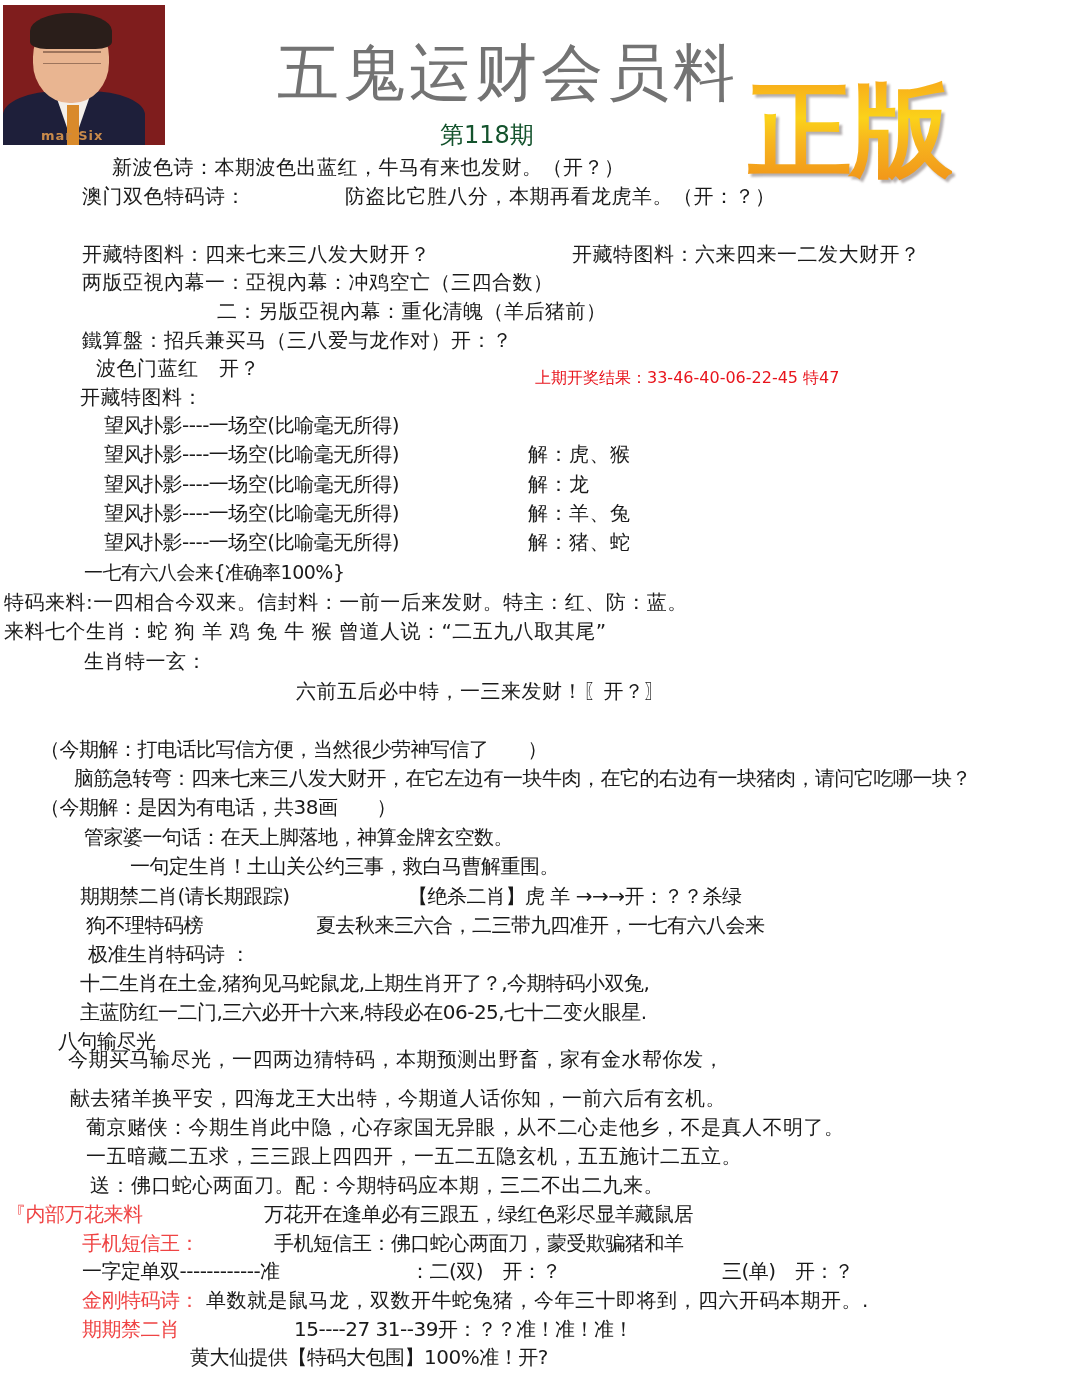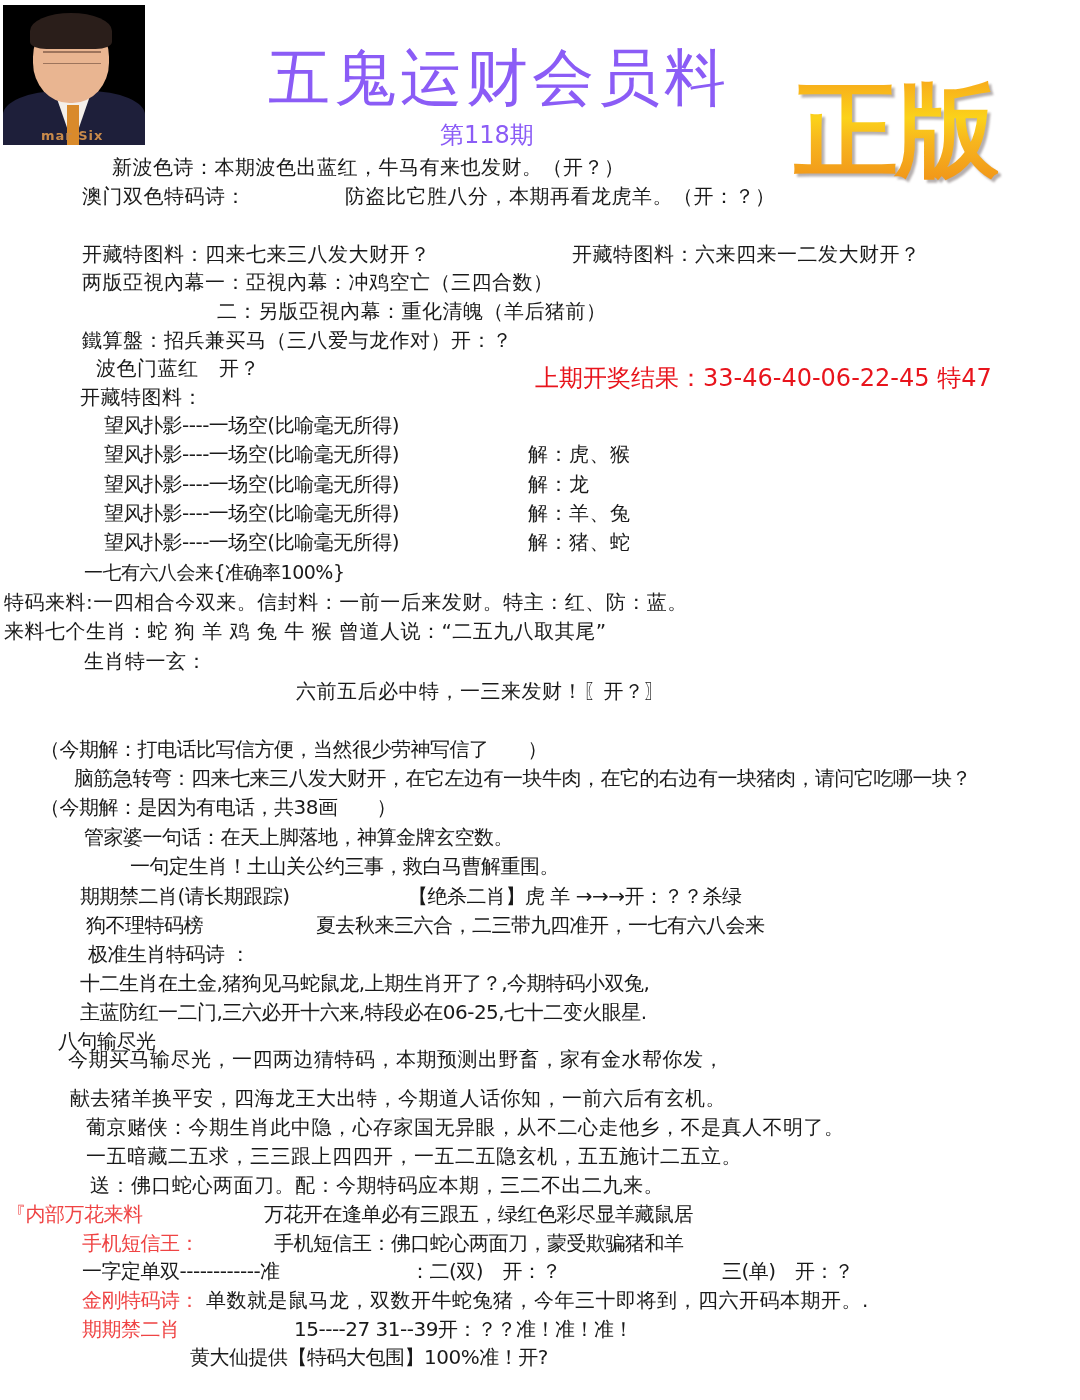--- a/index.html
+++ b/index.html
@@ -7,22 +7,22 @@
     width: 1080px; height: 1400px; position: relative; overflow: hidden;
     background: #ffffff; color: #1a1a1a;
     font-family: "DejaVu Sans", "Liberation Sans", sans-serif;
   }
   .abs { position: absolute; white-space: nowrap; }
   .t { font-size: 20px; line-height: 24px; letter-spacing: 0.5px; }
   .dred { color: #ef4444; }
 
   
   .photo {
-    position: absolute; left: 3px; top: 5px; width: 142px; height: 140px;
-    background: #000000; overflow: hidden;
+    position: absolute; left: 3px; top: 5px; width: 162px; height: 140px;
+    background: #7f1d1d; overflow: hidden;
   }
   .photo .head {
     position: absolute; left: 30px; top: 14px; width: 76px; height: 84px;
     border-radius: 45% 45% 48% 48%; background: #e9b591;
   }
   .photo .hair {
     position: absolute; left: 27px; top: 8px; width: 82px; height: 36px;
     border-radius: 50% 50% 20% 20%; background: #2a1e1a;
   }
   .photo .glasses {
@@ -40,35 +40,35 @@
   .photo .tie {
     position: absolute; left: 64px; top: 100px; width: 12px; height: 40px;
     background: #d98a2b;
   }
   .photo .wm {
     position: absolute; left: 38px; bottom: 2px; font-size: 13px;
     color: #c98a4a; font-weight: bold; letter-spacing: 1px;
   }
 
   .title {
-    left: 268px; top: 40px; font-size: 62px; line-height: 76px;
-    color: #8b5cf6; letter-spacing: 4px;
-    font-family: Liberation Serif, serif;
+    left: 277px; top: 40px; font-size: 62px; line-height: 76px;
+    color: #737373; letter-spacing: 4px;
+    font-family: Liberation Mono, monospace;
   }
-  .issue { left: 440px; top: 120px; font-size: 24px; line-height: 30px; color: #8b5cf6; }
+  .issue { left: 440px; top: 120px; font-size: 24px; line-height: 30px; color: #14532d; }
   .zhengban {
-    left: 794px; top: 70px; font-size: 104px; line-height: 120px; font-weight: bold;
+    left: 748px; top: 70px; font-size: 104px; line-height: 120px; font-weight: bold;
     letter-spacing: -2px;
     background: linear-gradient(180deg, #f7a21b 0%, #fbd21a 40%, #f7b51e 60%, #f08f18 100%);
     -webkit-background-clip: text; background-clip: text; color: transparent;
     filter: drop-shadow(3px 3px 1px rgba(120,110,110,.55));
     font-family: "DejaVu Serif", "Liberation Serif", serif;
     text-align: right;
   }
-  .result { font-size: 24px; color: #e8141c; text-align: right; }
+  .result { font-size: 16px; color: #e8141c; text-align: right; }
   .cond { letter-spacing: -0.5px; }
 </style>
 </head>
 <body>
 
 <div class="photo">
   <div class="suit"></div>
   <div class="shirt"></div>
   <div class="tie"></div>
   <div class="head"></div>

